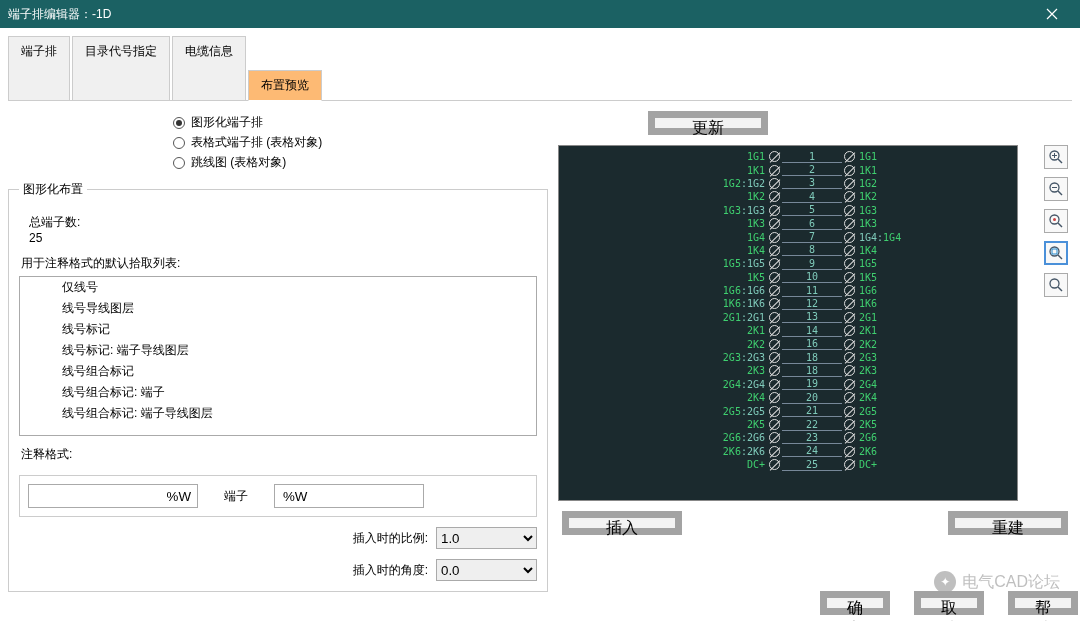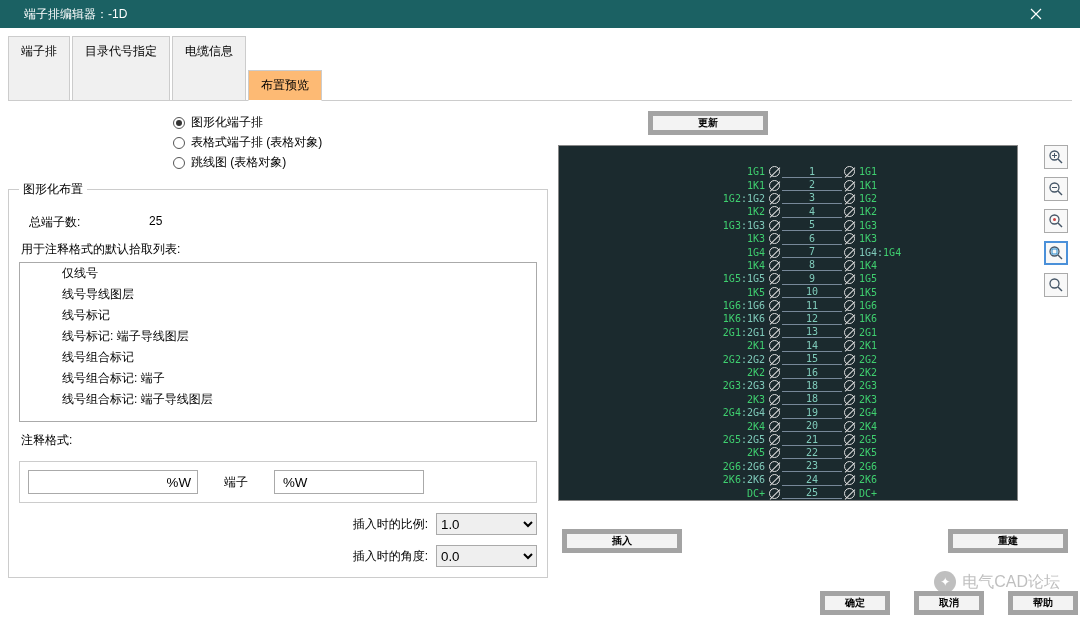--- a/index.html
+++ b/index.html
@@ -1,61 +1,61 @@
 <!DOCTYPE html>
 <html><head>
 <meta charset="utf-8">
 <style>
 * { box-sizing: border-box; margin: 0; padding: 0; }
 body { font-family: "Microsoft YaHei", sans-serif; font-size: 12px; background: #fff; width: 1080px; height: 621px; overflow: hidden; position: relative; }
-.titlebar { background: #1b6163; color: #fff; height: 28px; display: flex; align-items: center; padding: 0 24px; justify-content: space-between; text-align: right; }
+.titlebar { background: #1b6163; color: #fff; height: 28px; display: flex; align-items: center; padding: 0 8px; justify-content: space-between; text-align: right; }
 .titlebar .title { font-size: 12px; }
 .titlebar .close { width: 40px; height: 28px; display: flex; align-items: center; justify-content: center; cursor: pointer; }
 .tabs { display: flex; border-bottom: 1px solid #ccc; margin: 8px 8px 0 8px; }
 .tab { padding: 6px 12px; border: 1px solid #ccc; border-bottom: none; background: #f0f0f0; margin-right: 2px; cursor: pointer; }
 .tab.active { background: #fdba74; border-bottom: 1px solid #fff; position: relative; top: 1px; margin-top: 33px; }
 .content { display: flex; padding: 10px 8px; gap: 10px; }
 .left { width: 540px; }
 .right { flex: 1; position: relative; }
 .radio-group { margin-left: 165px; margin-bottom: 10px; }
 .radio-row { display: flex; align-items: center; margin: 3px 0; cursor: pointer; }
 .radio { width: 12px; height: 12px; border: 1px solid #555; border-radius: 50%; margin-right: 6px; display: flex; align-items: center; justify-content: center; }
 .radio.checked::after { content: ""; width: 6px; height: 6px; background: #333; border-radius: 50%; }
 fieldset.gbox { border: 1px solid #ccc; padding: 10px; margin-top: 4px; }
 fieldset.gbox legend { padding: 0 4px; }
-.kv { display: flex; margin: 6px 0 6px 10px; }
+.kv { display: flex; margin: 6px 0 6px 10px; flex-direction: column; }
 .kv .k { width: 120px; }
 .kv .v { }
 .label-line { margin: 10px 0 4px 2px; }
 .listbox { border: 1px solid #aaa; height: 160px; overflow-y: auto; background: #fff; }
 .listbox .item { padding: 2px 6px; cursor: pointer; white-space: nowrap; margin-left: 36px; }
 .fmt-box { border: 1px solid #ccc; margin-top: 12px; padding: 8px; }
 .fmt-row { display: flex; gap: 8px; align-items: center; }
 .txtin { border: 1px solid #aaa; height: 24px; padding: 2px 6px; text-align: right; }
 .txtin.w1 { width: 170px; }
 .mid-lbl { width: 60px; text-align: center; }
 .txtin.w2 { width: 150px; text-align: left; padding-left: 8px; }
 .sel-row { display: flex; justify-content: flex-end; align-items: center; gap: 8px; margin-top: 10px; }
 .sel-row label { }
 select.sel { width: 101px; height: 22px; border: 1px solid #aaa; }
-.btn { border: 5px solid #a3a3a3; background: #f3f3f3; height: 24px; padding: 0 18px; cursor: pointer; font-size: 10px; font-family: inherit; font-weight: bold; }
+.btn { border: 7px solid #a3a3a3; background: #f3f3f3; height: 24px; padding: 0 18px; cursor: pointer; font-size: 16px; font-family: inherit; }
 .update-btn { position: absolute; top: 0; left: 90px; width: 120px; }
-.preview { position: absolute; top: 34px; left: 0; width: 460px; height: 356px; background: #1b2a2e; color: #3fcf6f; font-family: monospace; font-size: 10px; border: 1px solid #888; overflow: hidden; padding-top: 19px; }
+.preview { position: absolute; top: 34px; left: 0; width: 460px; height: 356px; background: #1b2a2e; color: #3fcf6f; font-family: monospace; font-size: 10px; border: 1px solid #888; overflow: hidden; padding-top: 4px; }
 .prow { display: flex; align-items: center; height: 13.4px; }
 .pc-left { width: 210px; text-align: right; padding-right: 4px; color: #3fcf6f; }
 .pc-left .d1 { color: #7fcaba; }
 .circ { width: 11px; height: 11px; border: 1px solid #ddd; border-radius: 50%; position: relative; flex-shrink: 0; }
 .circ::before { content: ""; position: absolute; width: 14px; height: 1px; background: #ddd; transform: rotate(-45deg); top: 5px; left: -2px; }
 .pc-mid { width: 60px; text-align: center; border-bottom: 1px solid #789; margin: 0 2px; color: #7fcaba; }
 .pc-right { padding-left: 4px; color: #3fcf6f; }
 .pc-right .d1 { color: #7fcaba; }
 .toolbar { position: absolute; right: 0; top: 34px; width: 28px; display: flex; flex-direction: column; gap: 8px; }
 .tool { width: 24px; height: 24px; border: 1px solid #aaa; background: #f8f8f8; display: flex; align-items: center; justify-content: center; cursor: pointer; font-size: 14px; }
 .tool.sel2 { border: 2px solid #4a90d9; }
-.bottom-btns { position: absolute; top: 418px; left: 0; width: 100%; display: flex; justify-content: space-between; padding: 0 4px; }
+.bottom-btns { position: absolute; top: 400px; left: 0; width: 100%; display: flex; justify-content: space-between; padding: 0 4px; }
 .bottom-btns .btn { width: 120px; }
 .footer { position: absolute; bottom: 6px; right: 2px; display: flex; gap: 24px; }
 .footer .btn { width: 70px; }
 .watermark { position: absolute; bottom: 28px; right: 20px; color: #aaa; font-size: 16px; display: flex; align-items: center; gap: 6px; opacity: .75; }
 .watermark .wx { width: 22px; height: 22px; border-radius: 50%; background: #aaa; display: flex; align-items: center; justify-content: center; color: #fff; font-size: 12px; }
 </style>
 </head>
 <body>
 
 <div class="titlebar">
@@ -224,27 +224,20 @@
           <div class="pc-right">2G1</div>
         </div>
         <div class="prow">
           <div class="pc-left">2K1</div>
           <div class="circ"></div>
           <div class="pc-mid">14</div>
           <div class="circ"></div>
           <div class="pc-right">2K1</div>
         </div>
         <div class="prow">
-          <div class="pc-left">2G2<span class="d1">:2G2</span></div>
-          <div class="circ"></div>
-          <div class="pc-mid">15</div>
-          <div class="circ"></div>
-          <div class="pc-right">2G2</div>
-        </div>
-        <div class="prow">
           <div class="pc-left">2K2</div>
           <div class="circ"></div>
           <div class="pc-mid">16</div>
           <div class="circ"></div>
           <div class="pc-right">2K2</div>
         </div>
         <div class="prow">
           <div class="pc-left">2G3<span class="d1">:2G3</span></div>
           <div class="circ"></div>
           <div class="pc-mid">18</div>

